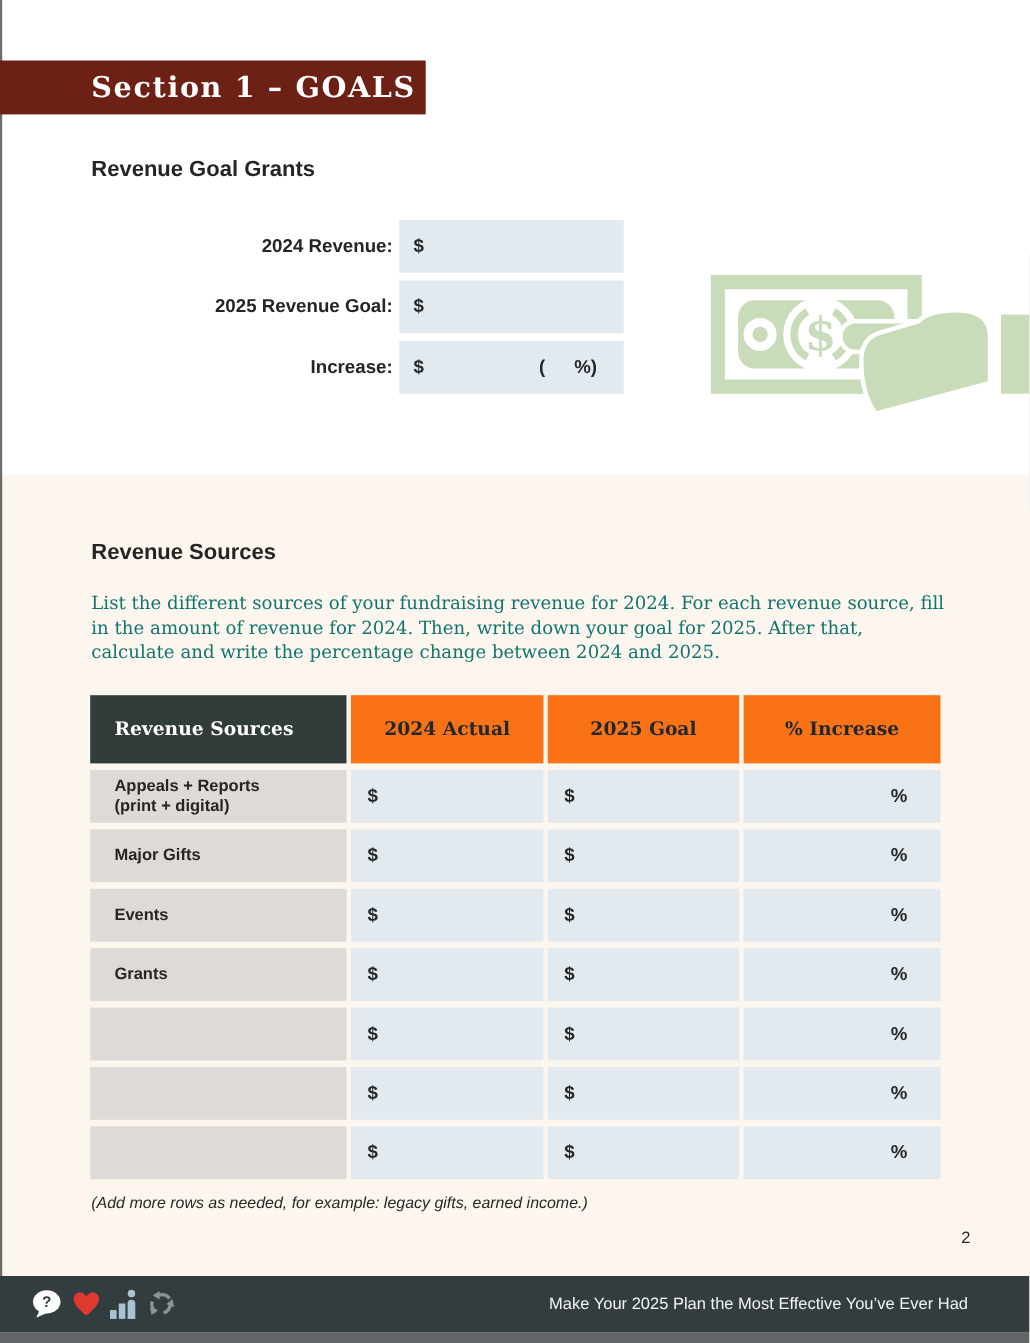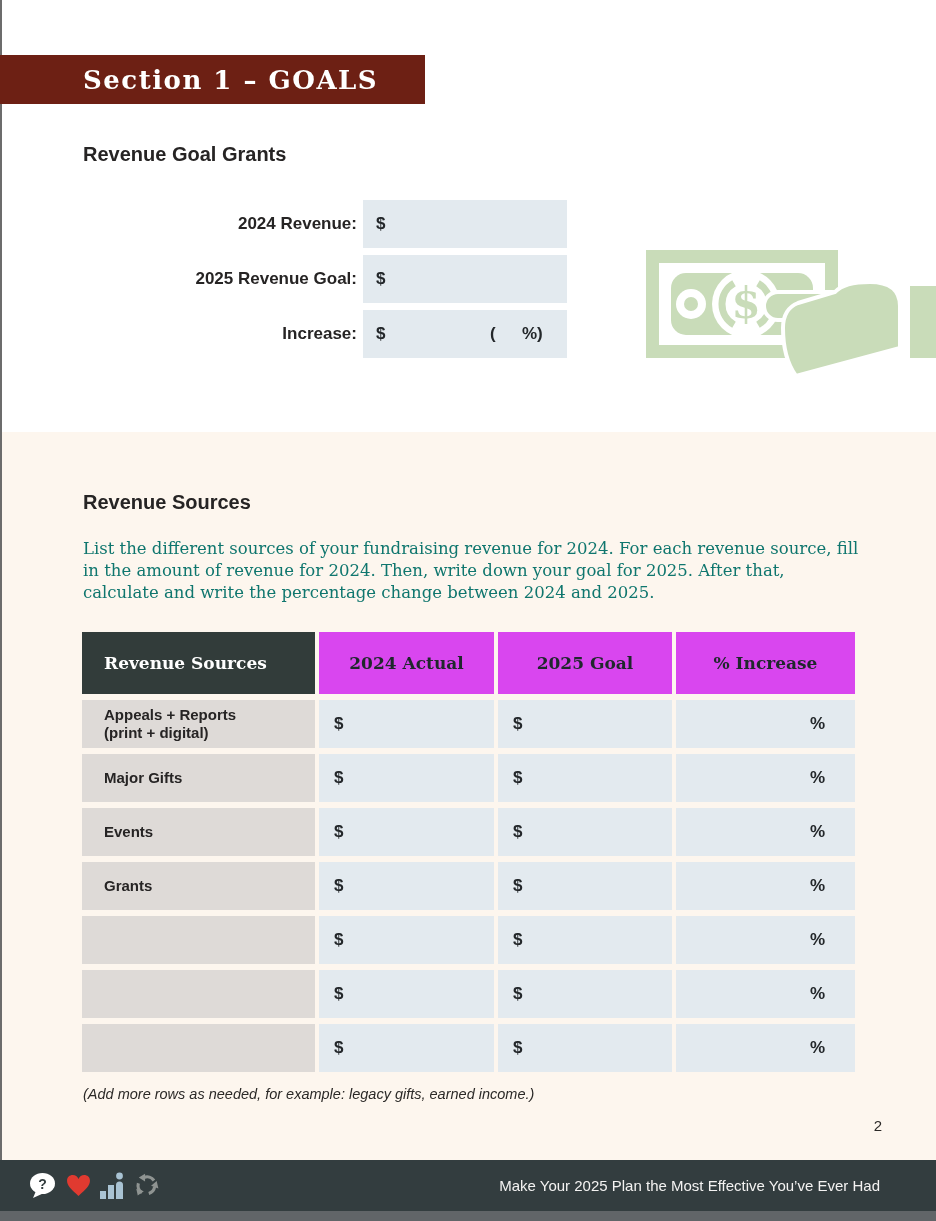--- a/index.html
+++ b/index.html
@@ -17,21 +17,21 @@
     position: absolute; left: 0; top: 0; width: 2px; height: 1160px;
     background: #6c6c6c; z-index: 5;
   }
   
   .cream-bg {
     position: absolute; left: 0; top: 432px; width: 936px; height: 789px;
     background: #fdf6ee;
   }
   
   .banner {
-    position: absolute; left: 0; top: 55px; width: 425px; height: 49px;
+    position: absolute; left: 0; top: 55px; width: 387px; height: 49px;
     background: #6d2014; z-index: 6;
     display: flex; align-items: center;
   }
   .banner-title {
     padding-left: 83px;
     font-family: "DejaVu Serif", serif;
     font-weight: bold; font-size: 26px; color: #ffffff;
     letter-spacing: 1.5px; white-space: nowrap;
   }
   
@@ -80,21 +80,21 @@
     grid-template-columns: 233px 175px 174px 179px;
     grid-template-rows: 62px repeat(7, 48px);
     column-gap: 4px; row-gap: 6px;
   }
   .th-dark {
     background: #323c3a; color: #ffffff;
     display: flex; align-items: center; padding-left: 22px;
     font-family: "DejaVu Serif", serif; font-weight: bold; font-size: 17px;
   }
   .th-blue {
-    background: #d946ef; color: #1f282c;
+    background: #f97316; color: #1f282c;
     display: flex; align-items: center; justify-content: center;
     font-family: "DejaVu Serif", serif; font-weight: bold; font-size: 17px;
   }
   .td-label {
     background: #dedad7; color: #262424;
     display: flex; align-items: center; padding-left: 22px;
     font-size: 15px; font-weight: 600; line-height: 18px;
   }
   .td-label span { max-width: 165px; }
   .td-cell { background: #e3eaef; position: relative; }

